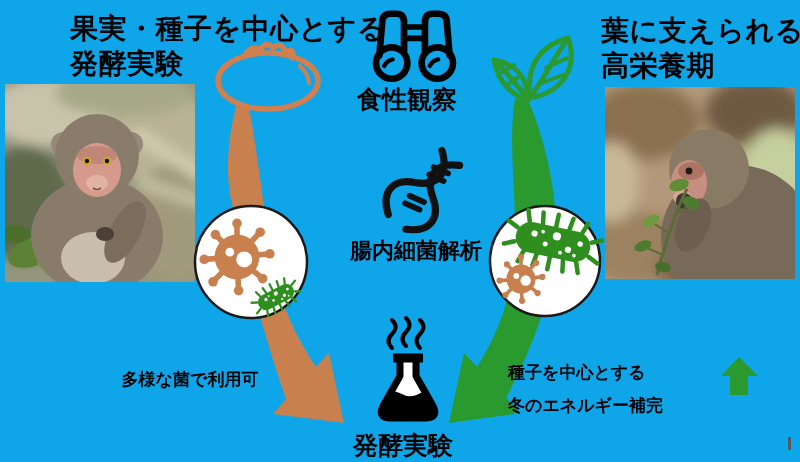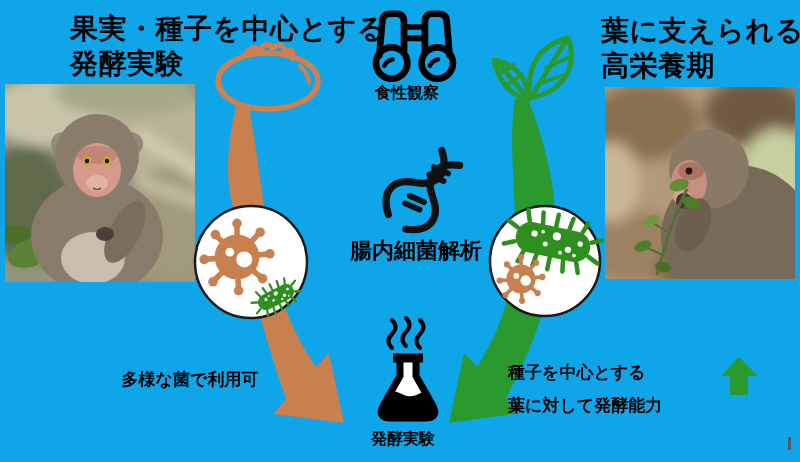--- a/index.html
+++ b/index.html
@@ -2,21 +2,21 @@
 <html><head>
 <meta charset="utf-8">
 <style>
   html,body{margin:0;padding:0;background:#fff;}
   .stage{
     position:relative;width:800px;height:462px;background:#0ea5e9;
     overflow:hidden;font-family:"DejaVu Sans","Liberation Sans",sans-serif;color:#000;
   }
   .abs{position:absolute;}
   .heading{font-size:28px;font-weight:bold;line-height:35px;white-space:nowrap;letter-spacing:0.5px;}
-  .caption{font-size:16px;font-weight:bold;white-space:nowrap;transform:translateX(-50%);}
+  .caption{font-size:25px;font-weight:bold;white-space:nowrap;transform:translateX(-50%);}
   .caption.mid{font-size:22px;}
   .result{font-size:17px;font-weight:bold;line-height:33px;white-space:nowrap;}
   .result.center{text-align:center;}
   .photo{position:absolute;overflow:hidden;}
   .photo svg{display:block;}
   .cursor-bar{position:absolute;left:788px;top:437px;width:3px;height:13px;background:#585858;}
   svg.overlay{position:absolute;left:0;top:0;pointer-events:none;}
 </style>
 </head>
 <body>
@@ -242,17 +242,17 @@
 
   <div class="abs caption" style="left:407px;top:83px;">食性観察</div>
   <div class="abs caption mid" style="left:416px;top:236px;">腸内細菌解析</div>
   <div class="abs caption" style="left:403px;top:429px;">発酵実験</div>
 
   <div class="abs result center" style="left:30px;top:363px;width:320px;">
     <div>多様な菌で利用可</div>
   </div>
   <div class="abs result" style="left:508px;top:356px;">
     <div>種子を中心とする</div>
-    <div>葉に対して発酵能力</div>
+    <div>冬のエネルギー補完</div>
   </div>
 
   <div class="cursor-bar"></div>
 </div>
 
 </body></html>

